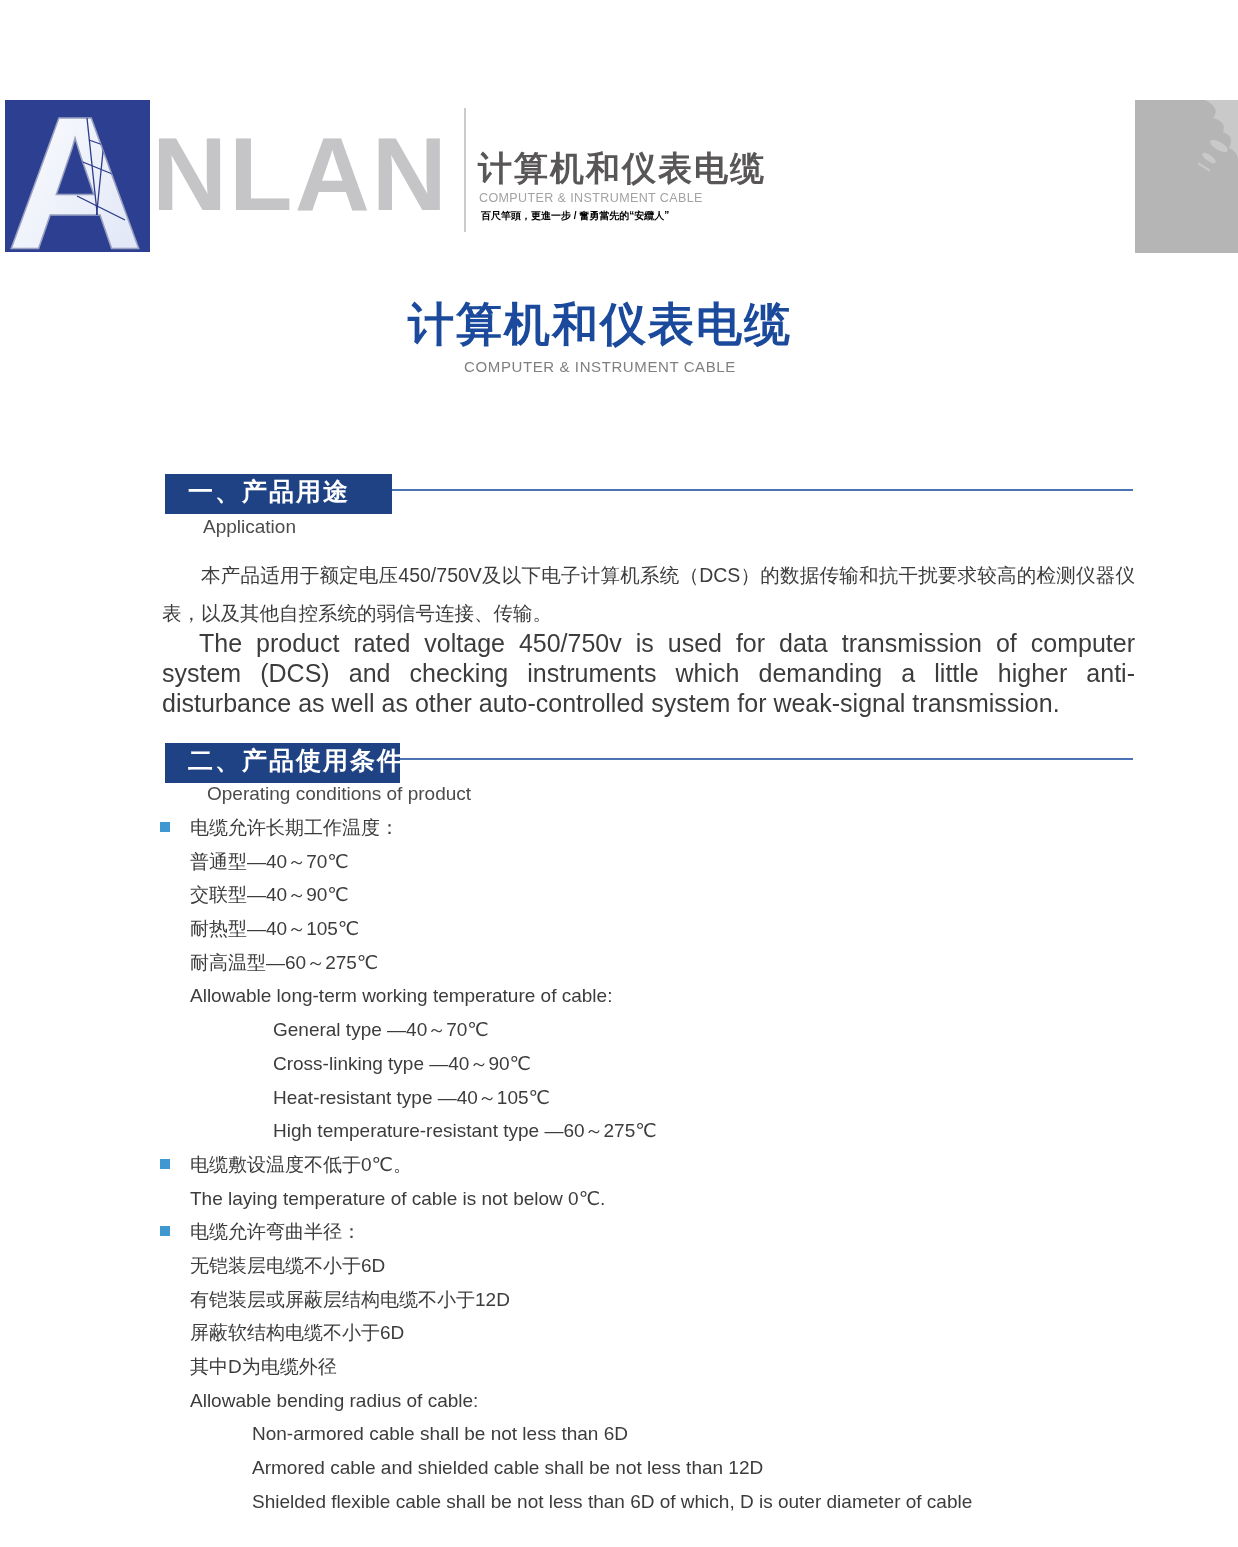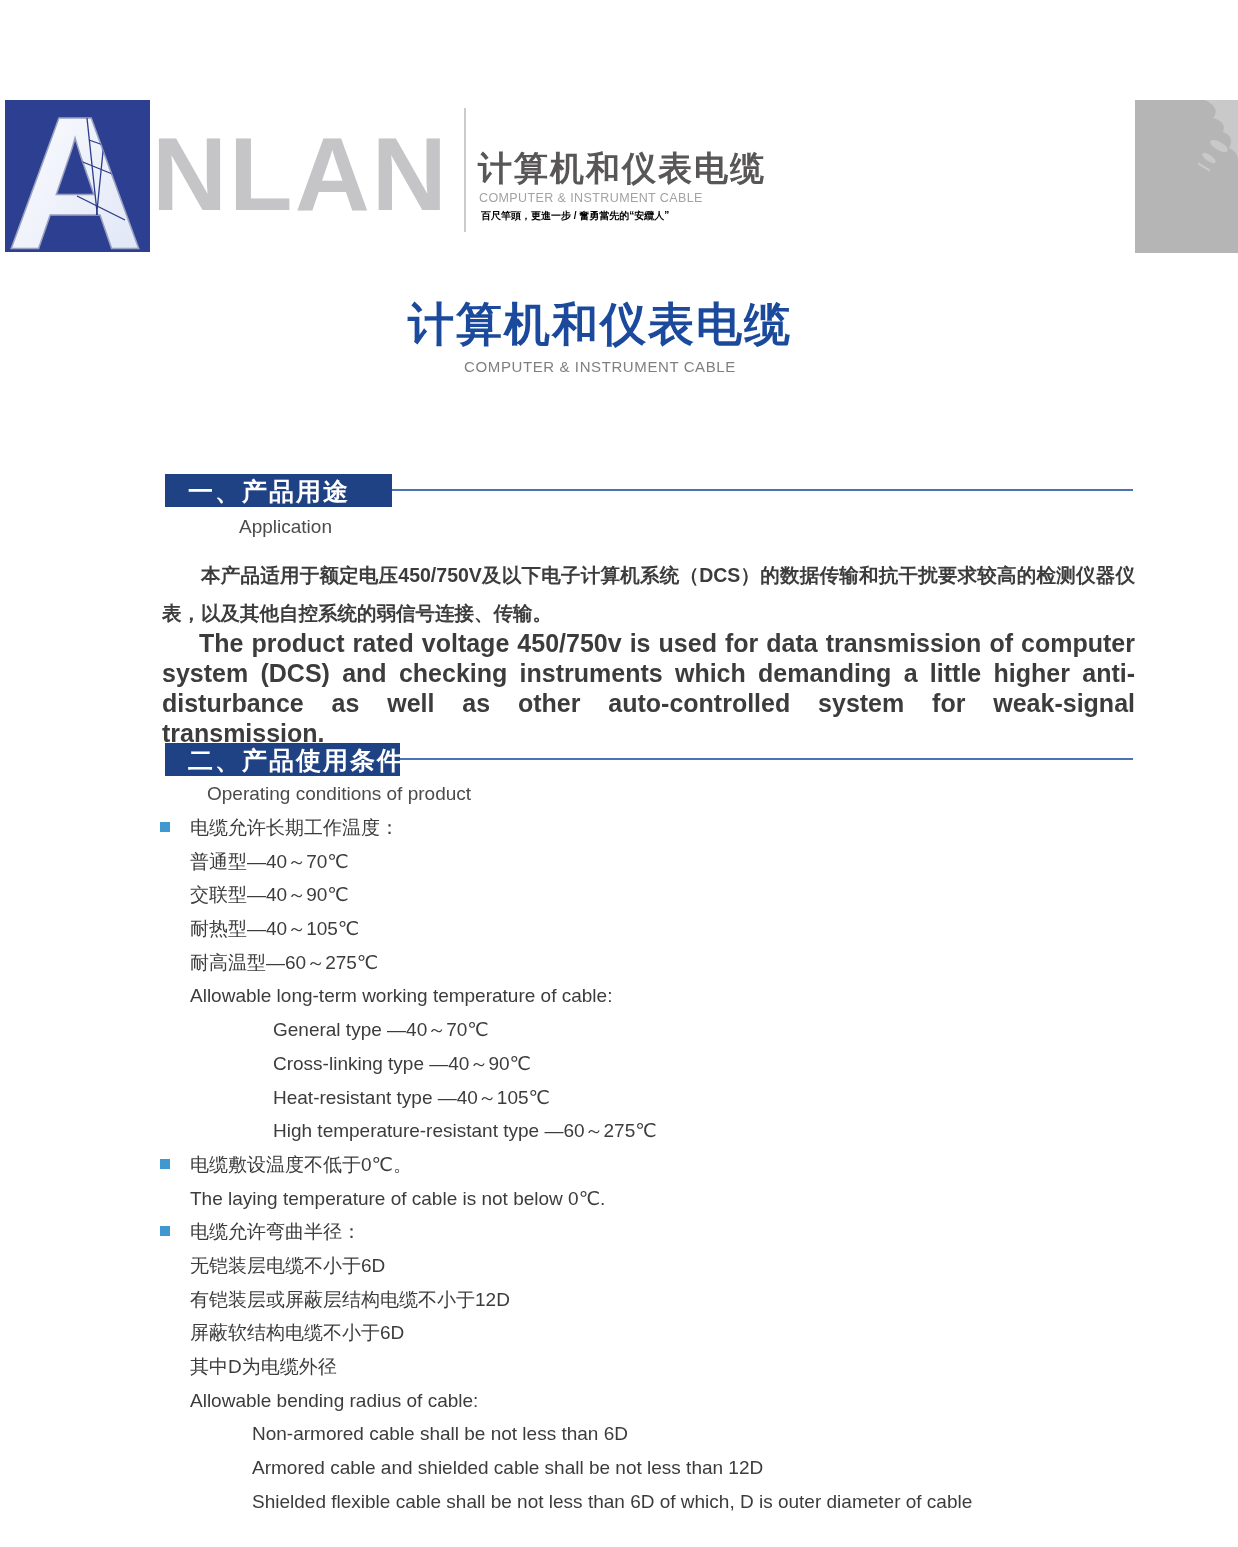--- a/index.html
+++ b/index.html
@@ -19,34 +19,34 @@
   .corner-img{position:absolute;left:1135px;top:100px;width:103px;height:153px;
               background:#b5b5b5;overflow:hidden;}
 
   
   .page-title-cn{position:absolute;left:0;top:294px;width:1200px;text-align:center;
                  font-size:46px;font-weight:bold;color:#1b4a9c;letter-spacing:2px;}
   .page-title-en{position:absolute;left:0;top:358px;width:1200px;text-align:center;
                  font-size:15px;color:#7f7f7f;letter-spacing:.6px;}
 
   
-  .sec-bar{position:absolute;height:33px;background:#1f4285;color:#ffffff;font-size:25px;
+  .sec-bar{position:absolute;height:40px;background:#1f4285;color:#ffffff;font-size:25px;
            font-weight:bold;letter-spacing:2px;line-height:34px;padding-left:23px;
            box-sizing:border-box;white-space:nowrap;}
   .sec1-bar{left:165px;top:474px;width:227px;}
   .sec2-bar{left:165px;top:743px;width:235px;}
   .sec-rule{position:absolute;height:2px;background:#4c74b5;}
   .sec1-rule{left:392px;top:489px;width:741px;}
   .sec2-rule{left:400px;top:758px;width:733px;}
   .sec-sub{position:absolute;font-size:19px;color:#4b4b4b;}
-  .sec1-sub{left:203px;top:516px;margin-left:36px;}
+  .sec1-sub{left:203px;top:516px;}
   .sec2-sub{left:207px;top:783px;}
 
   
-  .para{position:absolute;left:162px;width:973px;text-align:justify;color:#3c3c3c;font-weight:bold;}
+  .para{position:absolute;left:162px;width:973px;text-align:justify;color:#3c3c3c;}
   .para-cn{top:556px;font-size:19.5px;line-height:38px;text-indent:39px;}
   .para-en{top:628px;font-size:25px;line-height:30px;text-indent:37px;}
 
   
   .list{position:absolute;left:148px;top:811px;width:975px;}
   .li{position:relative;height:33.7px;line-height:33.7px;font-size:19px;color:#3c3c3c;
       padding-left:42px;box-sizing:border-box;white-space:nowrap;}
   .li .bullet-sq{position:absolute;left:12px;top:11px;width:10px;height:10px;background:#3f98d0;}
   .li.l2{padding-left:125px;}
   .li.l2b{padding-left:104px;}

